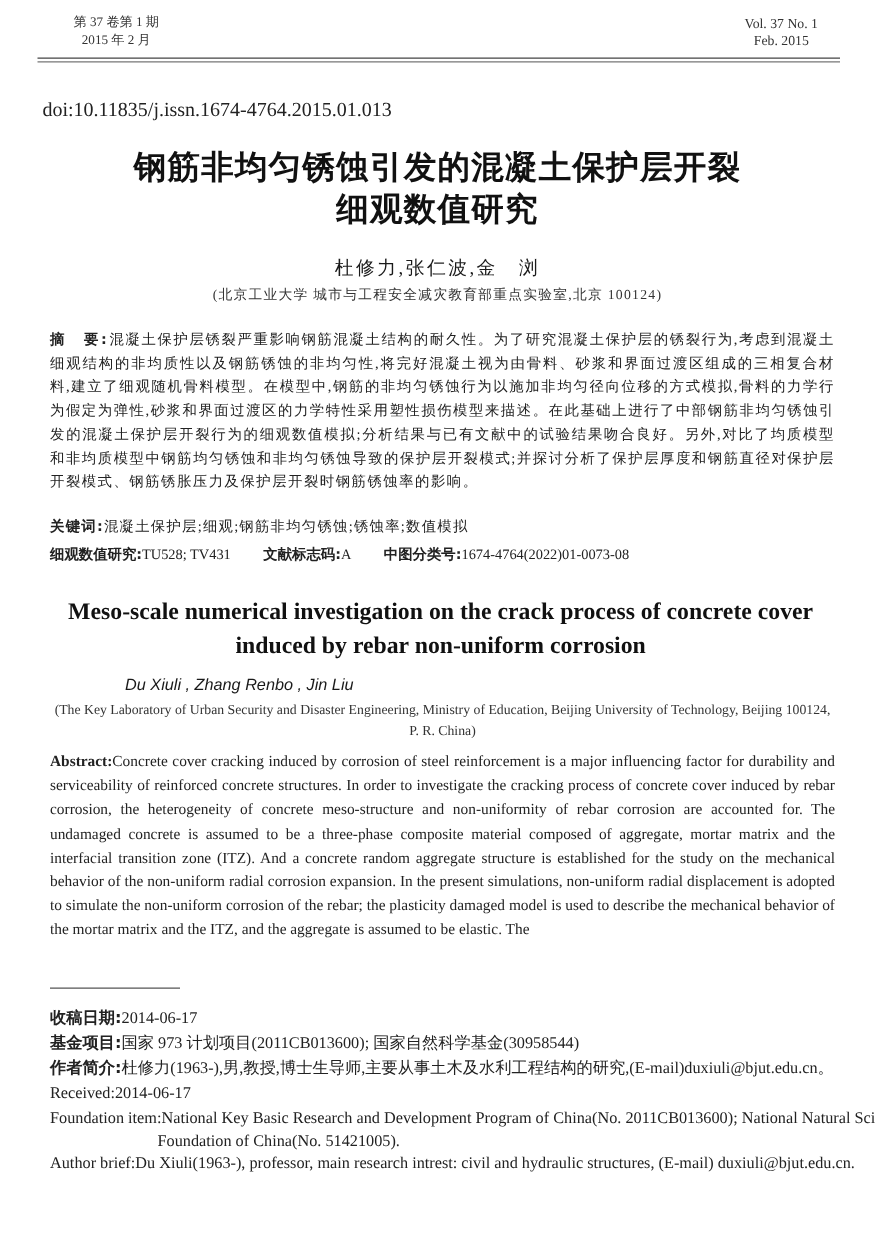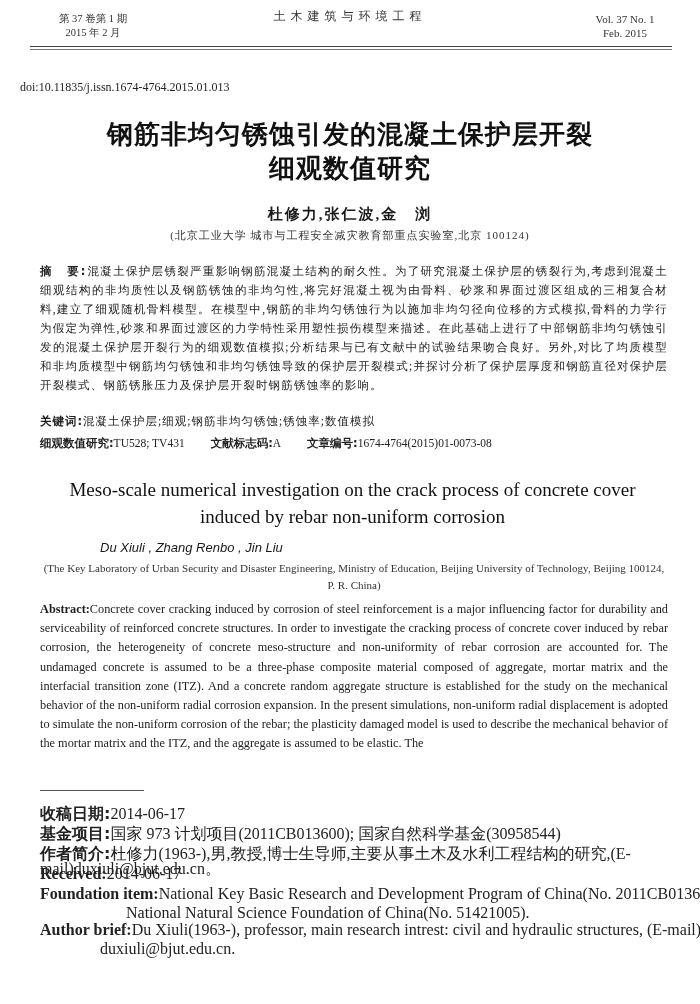--- a/index.html
+++ b/index.html
@@ -6,55 +6,54 @@
   body { width: 700px; height: 1004px; position: relative; overflow: hidden; color: #1a1a1a;
          font-family: "Liberation Serif", "DejaVu Serif", serif; }
   .abs { position: absolute; }
   .hdr-left { left: 38px; top: 12px; width: 110px; text-align: center; font-size: 10.5px; line-height: 14px; color: #333; }
   .hdr-center { left: 150px; top: 8px; width: 400px; text-align: center; color: #333; }
   .hdr-center .cn { font-size: 12px; letter-spacing: 5px; line-height: 16px; }
   .hdr-center .en { font-size: 13.5px; line-height: 17px; }
   .hdr-right { left: 580px; top: 12px; width: 90px; text-align: center; font-size: 11px; line-height: 14px; color: #333; }
   .hdr-rule { left: 30px; top: 46px; width: 642px; height: 0; border-top: 1.5px solid #444; }
   .hdr-rule2 { left: 30px; top: 49px; width: 642px; height: 0; border-top: 0.6px solid #777; }
-  .doi { left: 20px; top: 80px; font-size: 12px; color: #222; }
+  .doi { left: 34px; top: 80px; font-size: 16px; color: #222; }
   .title-cn { left: 60px; top: 117px; width: 580px; text-align: center; font-family: "DejaVu Serif", serif;
               font-weight: bold; font-size: 26px; line-height: 34px; letter-spacing: 1px; color: #111; }
-  .authors-cn { left: 100px; top: 205px; width: 500px; text-align: center; font-size: 15px; letter-spacing: 2px; font-weight: bold; }
+  .authors-cn { left: 100px; top: 205px; width: 500px; text-align: center; font-size: 15px; letter-spacing: 2px; }
   .affil-cn { left: 60px; top: 228px; width: 580px; text-align: center; font-size: 11px; letter-spacing: 1px; color: #333; }
   .abstract-cn { left: 40px; top: 262px; width: 628px; font-size: 11.5px; line-height: 19px; letter-spacing: 1.2px; text-align: justify; color: #222; }
   .abstract-cn .lbl { font-family: "DejaVu Sans", sans-serif; font-weight: bold; letter-spacing: 2px; }
   .kw, .cls { left: 40px; width: 628px; font-size: 11.5px; line-height: 18px; color: #222; }
   .kw { top: 412px; letter-spacing: 1px; }
   .cls { top: 434px; }
   .bold-sans { font-family: "DejaVu Sans", sans-serif; font-weight: bold; }
   .cls .gap { display: inline-block; width: 26px; }
-  .title-en { left: 40px; top: 476px; width: 625px; text-align: center; font-weight: normal; font-size: 19px; line-height: 27px; color: #111; }
+  .title-en { left: 40px; top: 476px; width: 625px; text-align: center; font-weight: bold; font-size: 19px; line-height: 27px; color: #111; }
   .authors-en { left: 100px; top: 540px; width: 500px; text-align: left; font-family: "Liberation Sans", sans-serif; font-style: italic; font-size: 13px; }
   .affil-en { left: 40px; top: 560px; width: 628px; text-align: center; font-size: 11px; line-height: 17px; color: #333; }
   .abstract-en { left: 40px; top: 600px; width: 628px; font-size: 12.3px; line-height: 19.2px; text-align: justify; color: #222; }
   .abstract-en .lbl { font-weight: bold; }
   .foot-rule { left: 40px; top: 790px; width: 104px; border-top: 0.8px solid #555; }
-  .foot { left: 40px; width: 630px; font-size: 16px; line-height: 15px; color: #222; }
+  .foot { left: 40px; width: 630px; font-size: 13px; line-height: 15px; color: #222; }
   .foot .lbl { font-family: "DejaVu Sans", sans-serif; font-weight: bold; }
-  .foot-en .lbl { font-family: "Liberation Serif", serif; font-weight: bold; }
+  .foot-en .lbl { font-family: "Liberation Serif", serif; font-weight: normal; }
   .f1 { top: 806px; } .f2 { top: 826px; } .f3 { top: 846px; } .f4 { top: 866px; }
   .f5 { top: 884px; padding-left: 0; } .f6 { top: 920px; }
   .hang { padding-left: 86px; text-indent: -86px; line-height: 19px; }
   .hang2 { padding-left: 60px; text-indent: -60px; line-height: 19px; }
 </style>
 </head>
 <body>
 
 <div class="abs hdr-left">
   <div>第 37 卷第 1 期</div>
   <div>2015 年 2 月</div>
 </div>
 <div class="abs hdr-center">
-  <div class="cn">土木建筑与环境工程</div>
 </div>
 <div class="abs hdr-right">
   <div>Vol. 37 No. 1</div>
   <div>Feb. 2015</div>
 </div>
 <div class="abs hdr-rule"></div>
 <div class="abs hdr-rule2"></div>
 
 <div class="abs doi">doi:10.11835/j.issn.1674-4764.2015.01.013</div>
 
@@ -62,21 +61,21 @@
   <div>钢筋非均匀锈蚀引发的混凝土保护层开裂</div>
   <div>细观数值研究</div>
 </div>
 <div class="abs authors-cn">杜修力,张仁波,金　浏</div>
 <div class="abs affil-cn">(北京工业大学 城市与工程安全减灾教育部重点实验室,北京 100124)</div>
 
 <div class="abs abstract-cn"><span class="lbl">摘　要:</span><span>混凝土保护层锈裂严重影响钢筋混凝土结构的耐久性。为了研究混凝土保护层的锈裂行为,考虑到混凝土细观结构的非均质性以及钢筋锈蚀的非均匀性,将完好混凝土视为由骨料、砂浆和界面过渡区组成的三相复合材料,建立了细观随机骨料模型。在模型中,钢筋的非均匀锈蚀行为以施加非均匀径向位移的方式模拟,骨料的力学行为假定为弹性,砂浆和界面过渡区的力学特性采用塑性损伤模型来描述。在此基础上进行了中部钢筋非均匀锈蚀引发的混凝土保护层开裂行为的细观数值模拟;分析结果与已有文献中的试验结果吻合良好。另外,对比了均质模型和非均质模型中钢筋均匀锈蚀和非均匀锈蚀导致的保护层开裂模式;并探讨分析了保护层厚度和钢筋直径对保护层开裂模式、钢筋锈胀压力及保护层开裂时钢筋锈蚀率的影响。</span></div>
 
 <div class="abs kw"><span class="bold-sans">关键词:</span><span>混凝土保护层;细观;钢筋非均匀锈蚀;锈蚀率;数值模拟</span></div>
 
-<div class="abs cls"><span class="bold-sans">细观数值研究:</span><span>TU528; TV431</span><span class="gap"></span><span class="bold-sans">文献标志码:</span><span>A</span><span class="gap"></span><span class="bold-sans">文章编号:</span><span>1674-4764(2015)01-0073-08</span></div>
+<div class="abs cls"><span class="bold-sans">细观数值研究:</span><span>TU528; TV431</span><span class="gap"></span><span class="bold-sans">文献标志码:</span><span>A</span><span class="gap"></span><span class="bold-sans">中图分类号:</span><span>1674-4764(2022)01-0073-08</span></div>
 
 <div class="abs title-en">Meso-scale numerical investigation on the crack process of concrete cover induced by rebar non-uniform corrosion</div>
 <div class="abs authors-en">Du Xiuli , Zhang Renbo , Jin Liu</div>
 <div class="abs affil-en">(The Key Laboratory of Urban Security and Disaster Engineering, Ministry of Education, Beijing University of Technology, Beijing 100124, P. R. China)</div>
 
 <div class="abs abstract-en"><span class="lbl">Abstract:</span><span>Concrete cover cracking induced by corrosion of steel reinforcement is a major influencing factor for durability and serviceability of reinforced concrete structures. In order to investigate the cracking process of concrete cover induced by rebar corrosion, the heterogeneity of concrete meso-structure and non-uniformity of rebar corrosion are accounted for. The undamaged concrete is assumed to be a three-phase composite material composed of aggregate, mortar matrix and the interfacial transition zone (ITZ). And a concrete random aggregate structure is established for the study on the mechanical behavior of the non-uniform radial corrosion expansion. In the present simulations, non-uniform radial displacement is adopted to simulate the non-uniform corrosion of the rebar; the plasticity damaged model is used to describe the mechanical behavior of the mortar matrix and the ITZ, and the aggregate is assumed to be elastic. The</span></div>
 
 <div class="abs foot-rule"></div>
 <div class="abs foot f1"><span class="lbl">收稿日期:</span><span>2014-06-17</span></div>
 <div class="abs foot f2"><span class="lbl">基金项目:</span><span>国家 973 计划项目(2011CB013600); 国家自然科学基金(30958544)</span></div>

